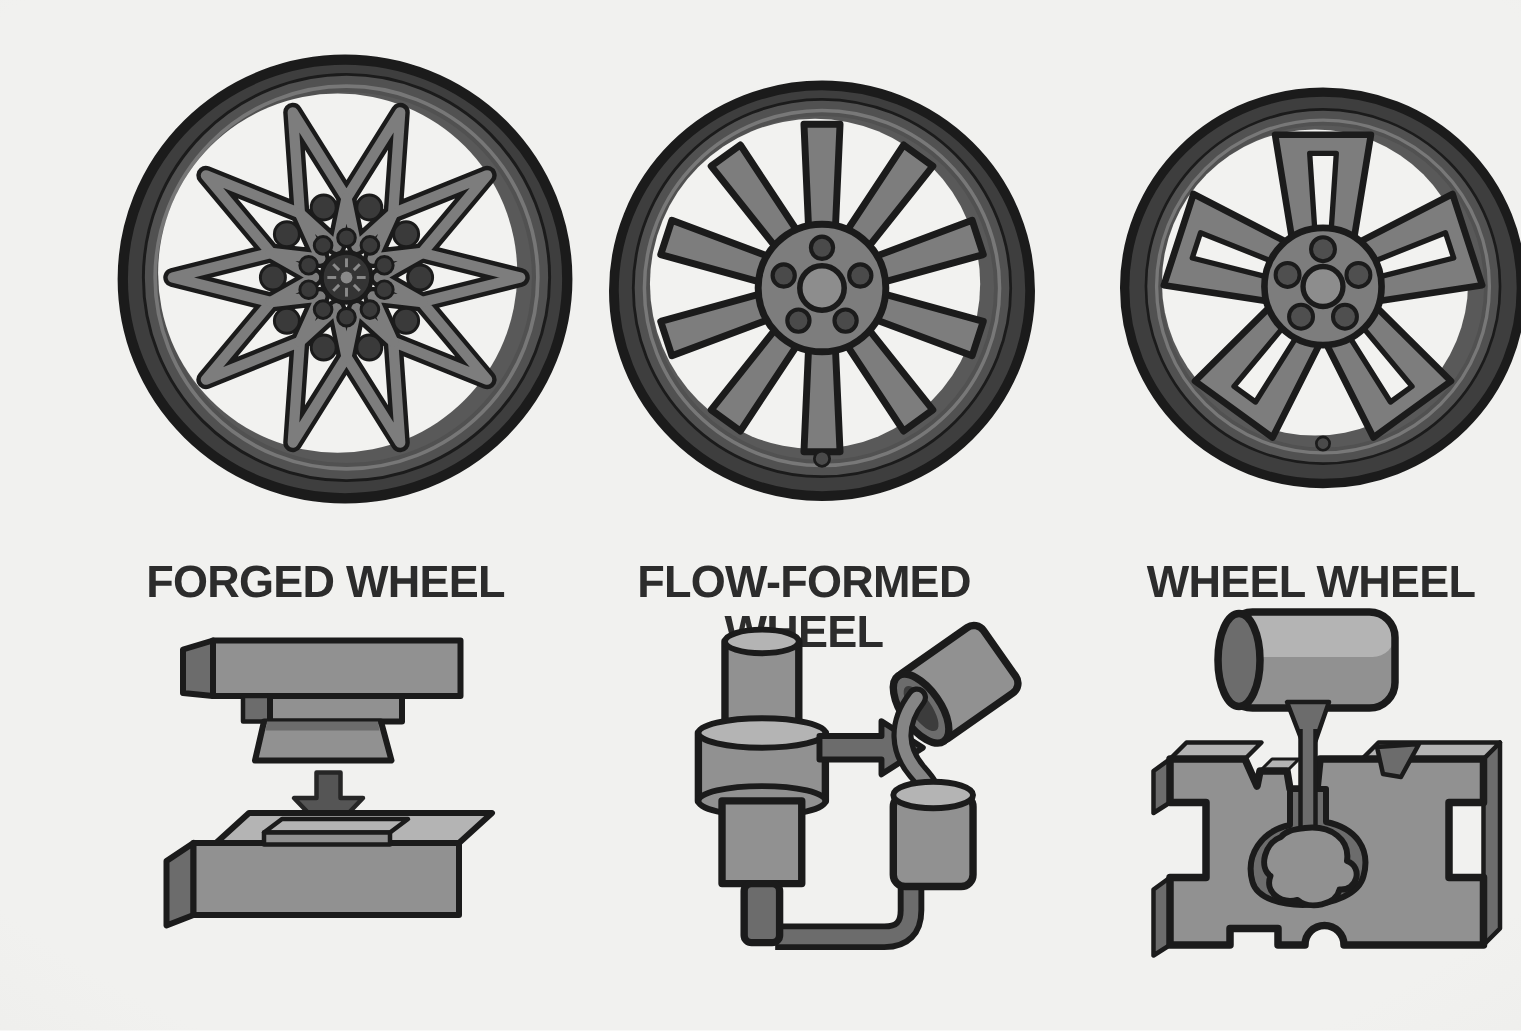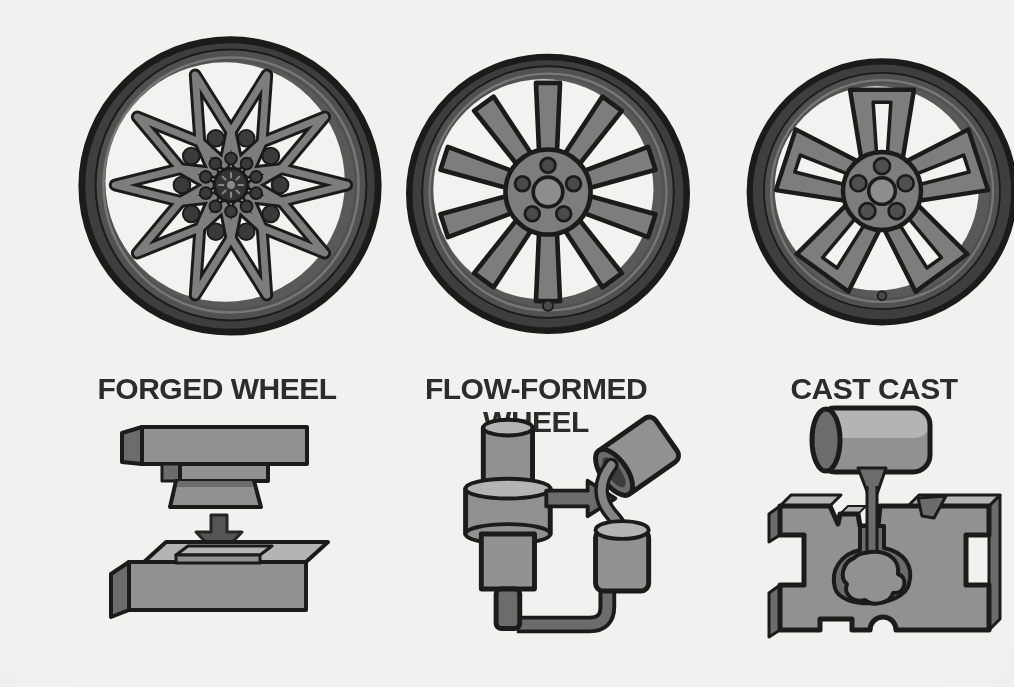--- a/index.html
+++ b/index.html
@@ -233,21 +233,21 @@
             <circle cx="176.5" cy="182.7" r="9"></circle>
               <circle cx="143.5" cy="182.7" r="9"></circle>
             <circle cx="133.4" cy="151.3" r="9"></circle>
           </g>
           <circle cx="160" cy="160" r="15" fill="#8d8d8d" class="so sw4"></circle>
         </g>
         <circle cx="160" cy="278" r="5" fill="#4a4a4a" class="so sw2"></circle>
       </svg>
     </div>
 
-    <h2 class="label abs" style="left:700px;top:347px;width:260px;">CAST CAST</h2>
+    <h2 class="label abs" style="left:700px;top:347px;width:260px;">WHEEL WHEEL</h2>
 
     <div class="abs" style="left:712px;top:402px;width:276px;height:242px;">
       <svg viewBox="0 0 276 242" width="276" height="242">
         <g>
           <rect x="62" y="6" width="112" height="64" rx="17" class="fm"></rect>
           <rect x="62" y="6" width="112" height="30" rx="15" class="fml"></rect>
           <rect x="62" y="6" width="112" height="64" rx="17" class="fn so sw5"></rect>
           <ellipse cx="70" cy="38" rx="14" ry="31" class="fmd so sw5"></ellipse>
         </g>
         <g>

